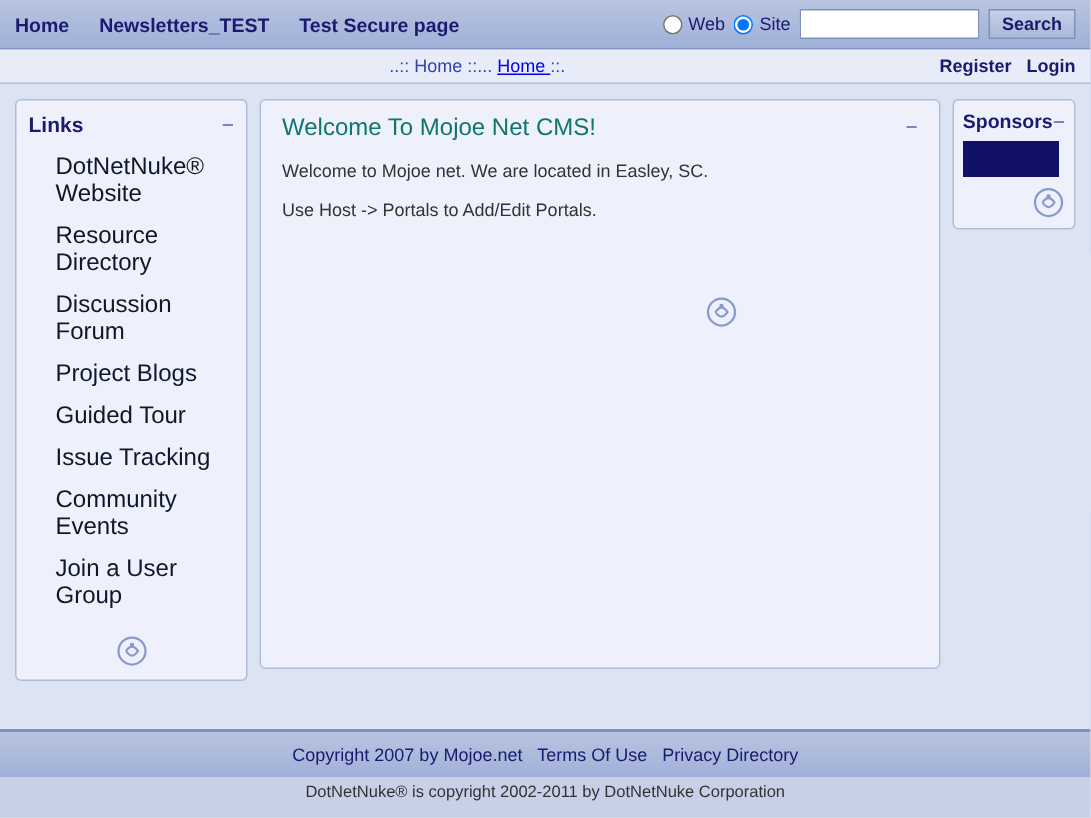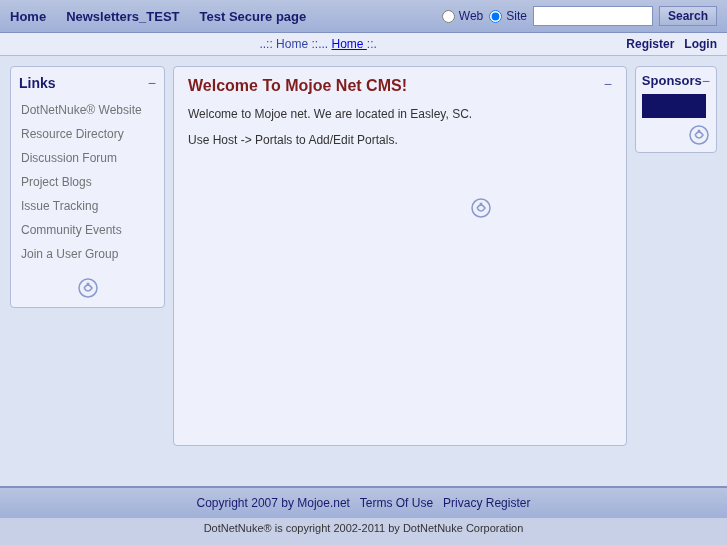--- a/index.html
+++ b/index.html
@@ -121,25 +121,26 @@
       font-size: 14px;
       line-height: 1;
     }
     .sidebar-links {
       list-style: none;
       display: flex;
       flex-direction: column;
       gap: 2px;
     }
     .sidebar-links li a {
-      color: #737373;
+      color: #0f172a;
       text-decoration: none;
-      font-size: 12px;
+      font-size: 16px;
       display: block;
       padding: 4px 2px;
+      margin-left: 16px;
     }
 
     .sidebar-icon {
       display: flex;
       justify-content: center;
       margin-top: 12px;
     }
 
     
     .center-content {
@@ -151,22 +152,22 @@
       min-height: 380px;
       position: relative;
     }
     .center-header {
       display: flex;
       justify-content: space-between;
       align-items: flex-start;
     }
     .center-title {
       font-size: 16px;
-      font-weight: bold;
-      color: #7f1d1d;
+      font-weight: normal;
+      color: #0f766e;
       margin-bottom: 10px;
     }
     .center-text {
       font-size: 12px;
       color: #333;
       margin-bottom: 8px;
       line-height: 1.5;
     }
 
     
@@ -278,20 +279,23 @@
         <li>
             <a href="#">Resource Directory</a>
           </li>
         <li>
             <a href="#">Discussion Forum</a>
           </li>
         <li>
             <a href="#">Project Blogs</a>
           </li>
         <li>
+            <a href="#">Guided Tour</a>
+          </li>
+        <li>
             <a href="#">Issue Tracking</a>
           </li>
         <li>
             <a href="#">Community Events</a>
           </li>
         <li>
             <a href="#">Join a User Group</a>
           </li>
       </ul>
       <div class="sidebar-icon">
@@ -336,17 +340,17 @@
         </svg>
       </div>
     </div>
 
   </div>
 </div>
 
 <div class="footer-main">
   <span>Copyright 2007 by Mojoe.net</span>&nbsp;&nbsp;
   <a href="#">Terms Of Use</a>&nbsp;&nbsp;
-  <a href="#">Privacy Register</a>
+  <a href="#">Privacy Directory</a>
 </div>
 <div class="footer-sub">
   <span>DotNetNuke® is copyright 2002-2011 by DotNetNuke Corporation</span>
 </div>
 
 </body></html>

